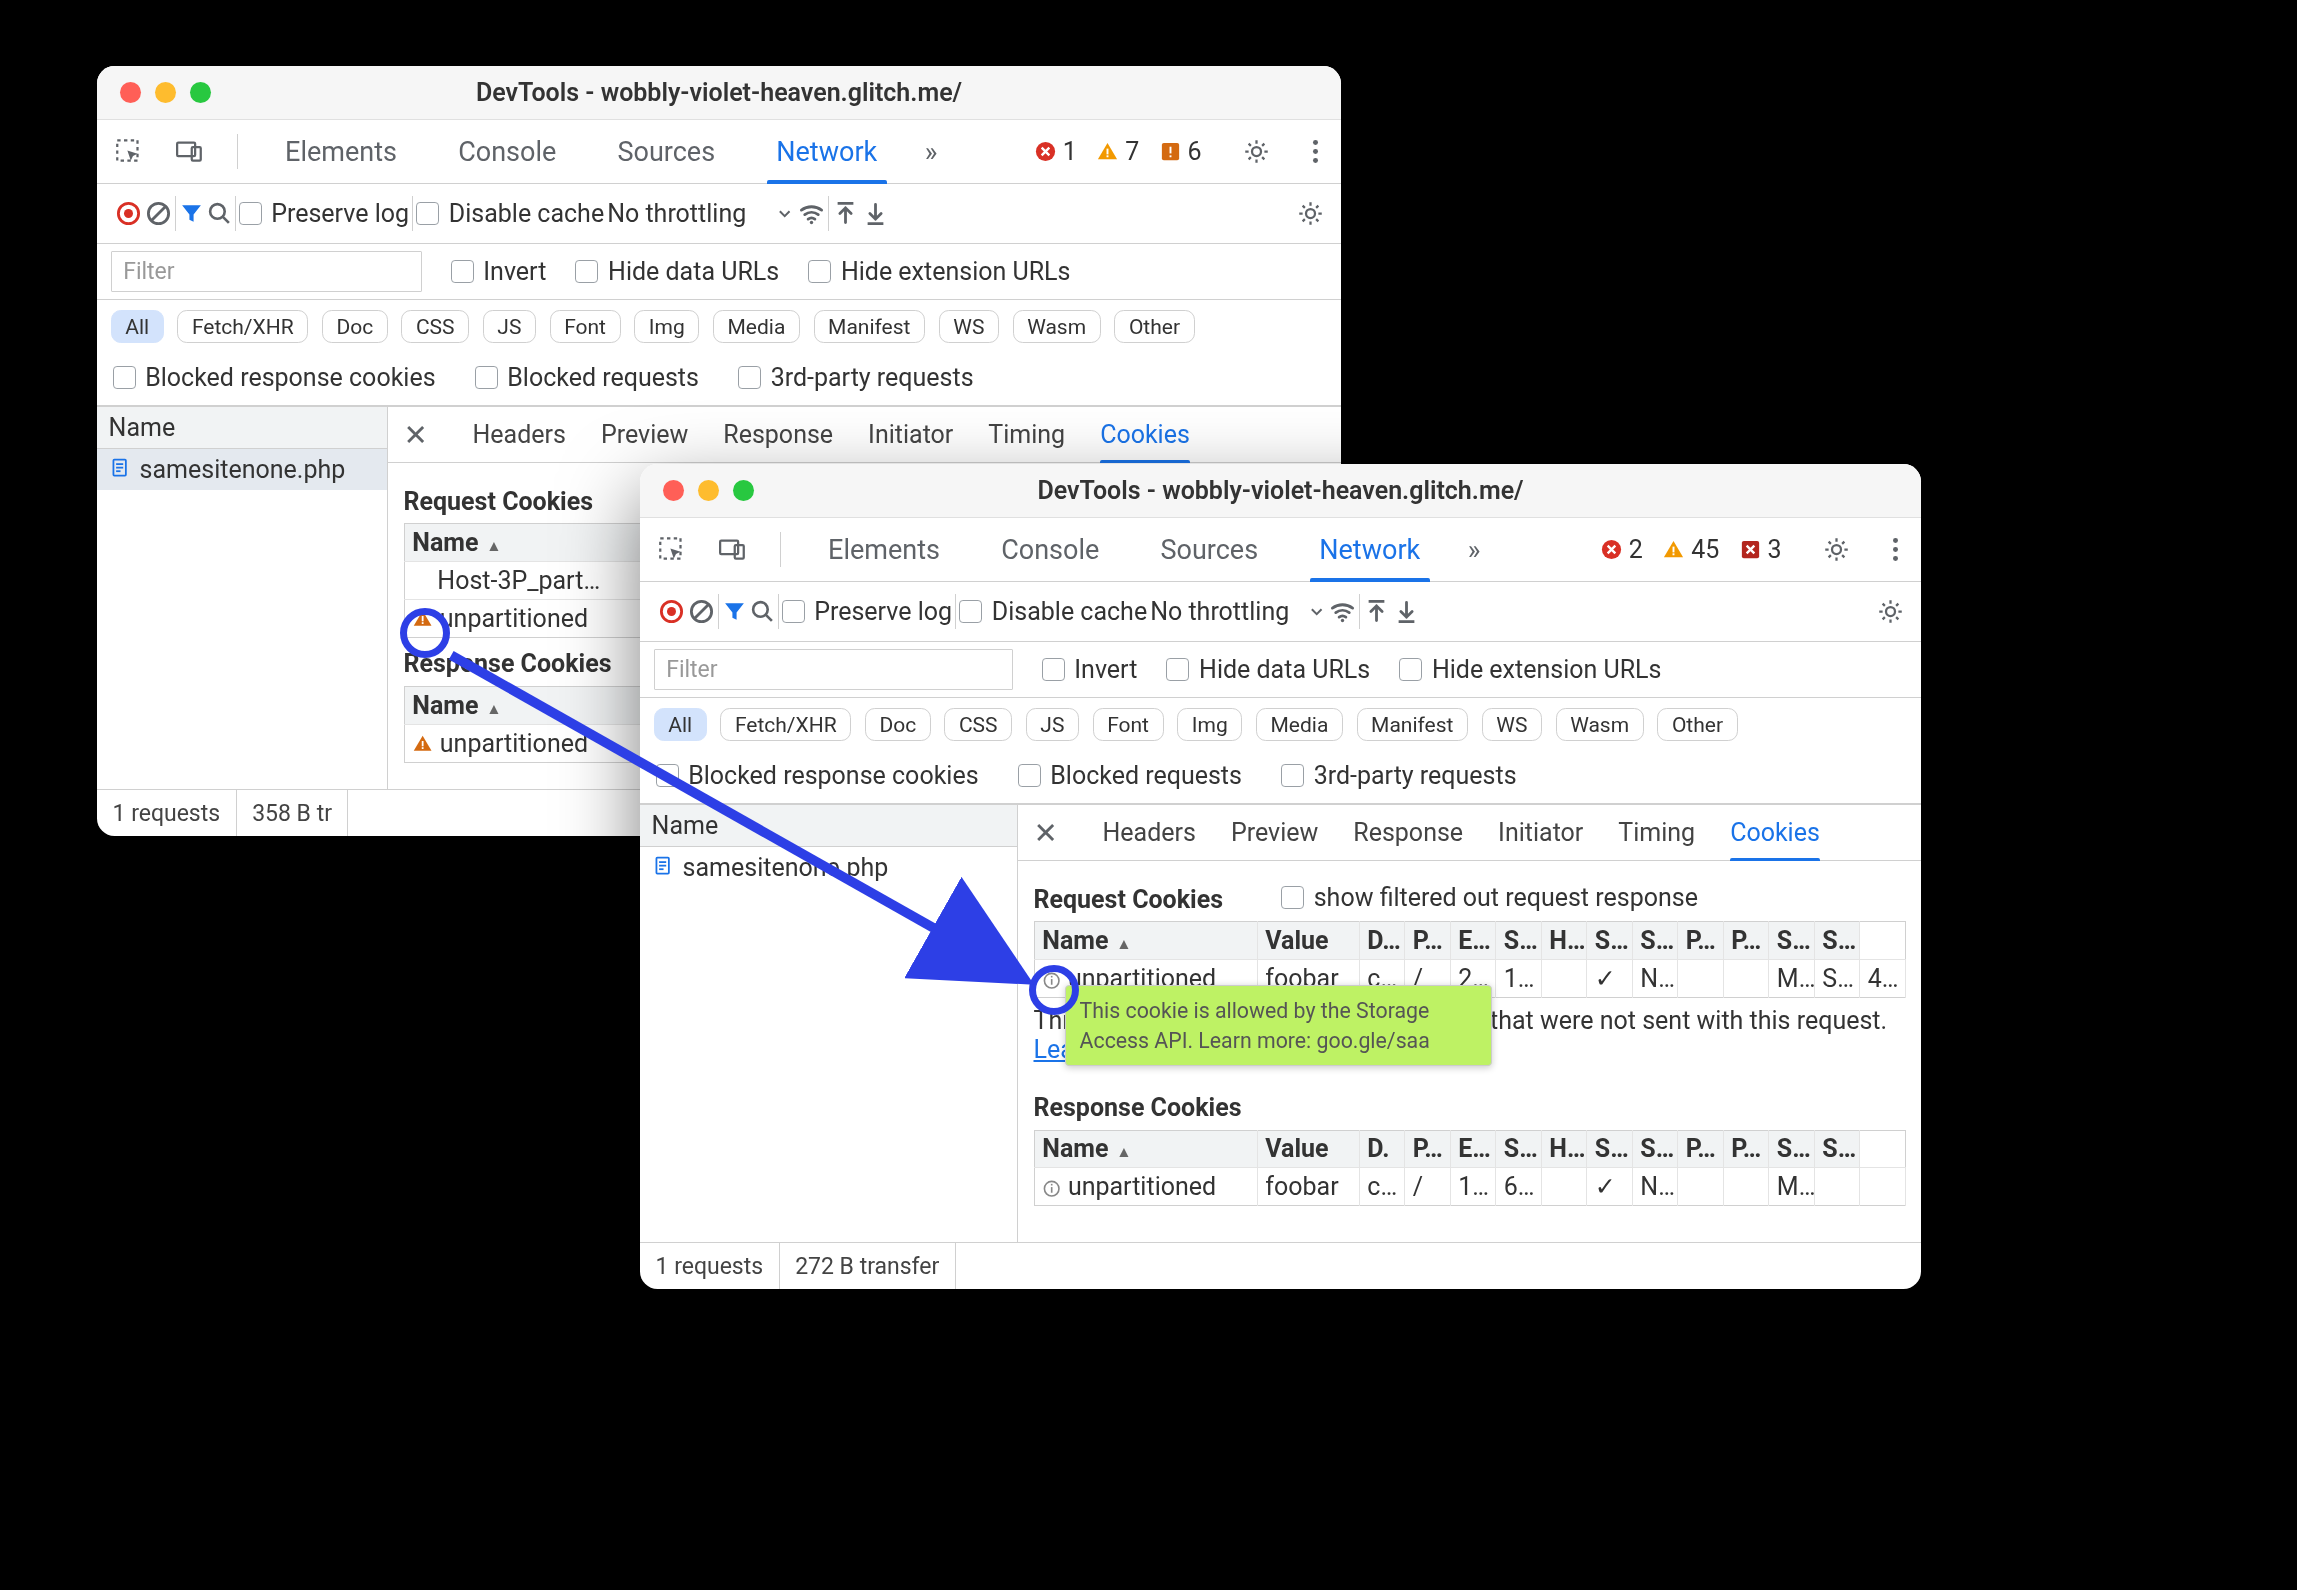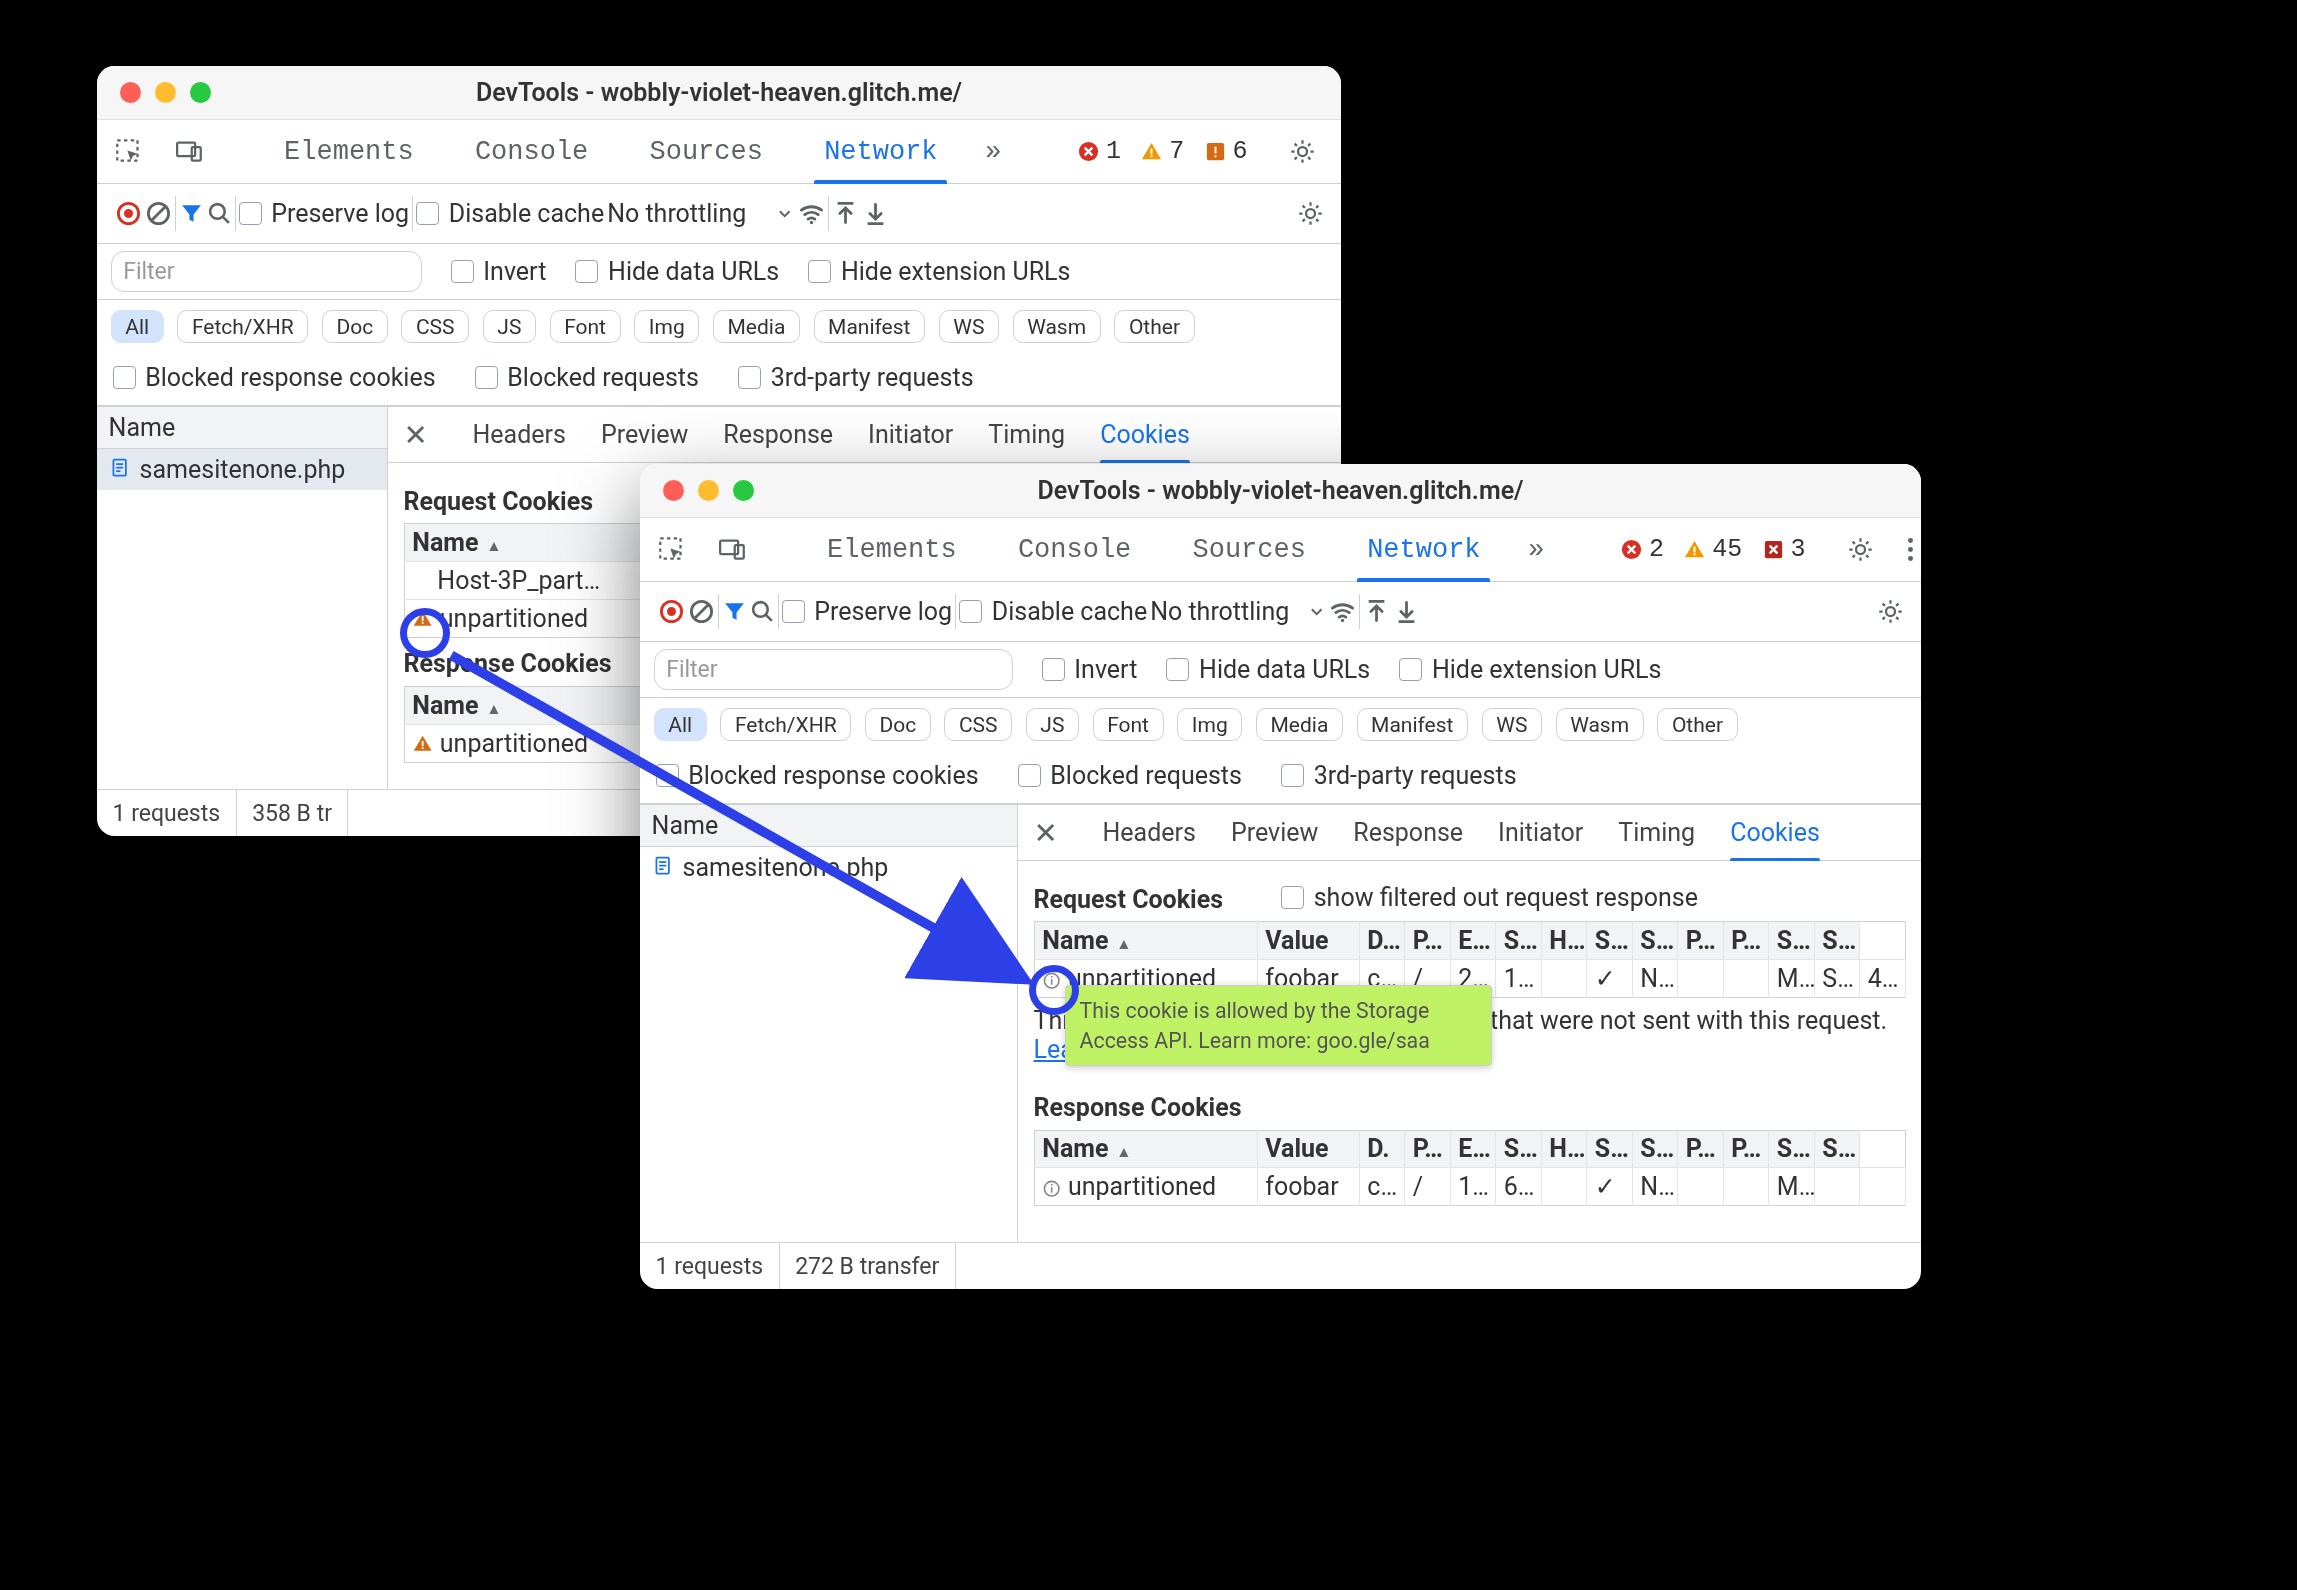--- a/index.html
+++ b/index.html
@@ -58,37 +58,37 @@
   .title {
     position:absolute; left:0; right:0; text-align:center;
     font-size: 25px; font-weight:600; color:#333;
     pointer-events:none;
   }
   
   .tabs-row, .toolbar-row, .filter-row, .type-row, .check-row {
     display:flex; align-items:center;
     border-bottom: 1px solid var(--border);
   }
-  .tabs-row { height: 64px; padding: 0 13.6px 0 17.5px; gap:34px;font-family:Liberation Mono, monospace; }
+  .tabs-row { height: 64px; padding: 0 13.6px 0 17.5px; gap:34px; }
   .icon-btn { display:inline-flex; align-items:center; justify-content:center; color:#5f6368;}
   .tab { font-size:27px; color:#5f6368; padding:0 13.6px; height:100%; display:flex; align-items:center; position:relative;}
   .tab.active { color: var(--blue); }
   .tab.active::after{
     content:""; position:absolute; left:3.9px; right:3.9px; bottom:-1px; height:3.9px; background:var(--blue); border-radius:1.9px 1.9px 0 0;
   }
   .spacer { flex:1; }
   .issues { display:flex; align-items:center; gap:3.9px; font-size:25px;}
   .issues .grp{display:flex;align-items:center;gap:5.8px;margin:0 7.8px;}
   .toolbar-row { height:60px; padding:0 17.5px; gap:3px; }
   .divider{width:1px;height:35px;background:var(--border);} 
   .check{display:flex;align-items:center;gap:9.7px;font-size:25px;color:#333;}
   .cbox{width:23px;height:23px;border:1.9px solid #9aa0a6;border-radius:3.9px;display:inline-block;}
   .throttling{display:flex;align-items:center;gap:9.7px;font-size:25px;color:#333;}
   .filter-row{height:56px;padding:7.8px 13.6px;gap:29px;}
-  .filter-input{flex:0 0 311px;height:41px;border:1px solid var(--border);border-radius:13px;padding:0 11.6px;font-size:23px;color:#888;display:flex;align-items:center;background:#fff;}
+  .filter-input{flex:0 0 311px;height:41px;border:1px solid var(--border);border-radius:1px;padding:0 11.6px;font-size:23px;color:#888;display:flex;align-items:center;background:#fff;}
   .type-row{padding:9.7px 13.6px;gap:13.6px;flex-wrap:wrap;border-bottom:none;}
   .chip{border:1px solid var(--border);border-radius:9.7px;padding:3.9px 13.6px;font-size:21px;background:var(--chip-bg);}
   .chip.active{background:var(--chip-active);border-color:var(--chip-active);}
   .check-row{padding:9.7px 15.5px 13.6px;gap:39px;font-size:25px;border-top:none;}
   
   .body{display:flex;height:calc(100% - 54px);flex-direction:column;}
   .panel-wrap{display:flex;flex:1;min-height:0;}
   .left{width:291px;border-right:1px solid var(--border);display:flex;flex-direction:column;}
   .left .head{background:var(--header-row);font-size:25px;padding:5.8px 11.6px;border-bottom:1px solid var(--border);}
   .req-item{display:flex;align-items:center;gap:9.7px;padding:5.8px 11.6px;font-size:25px;}

